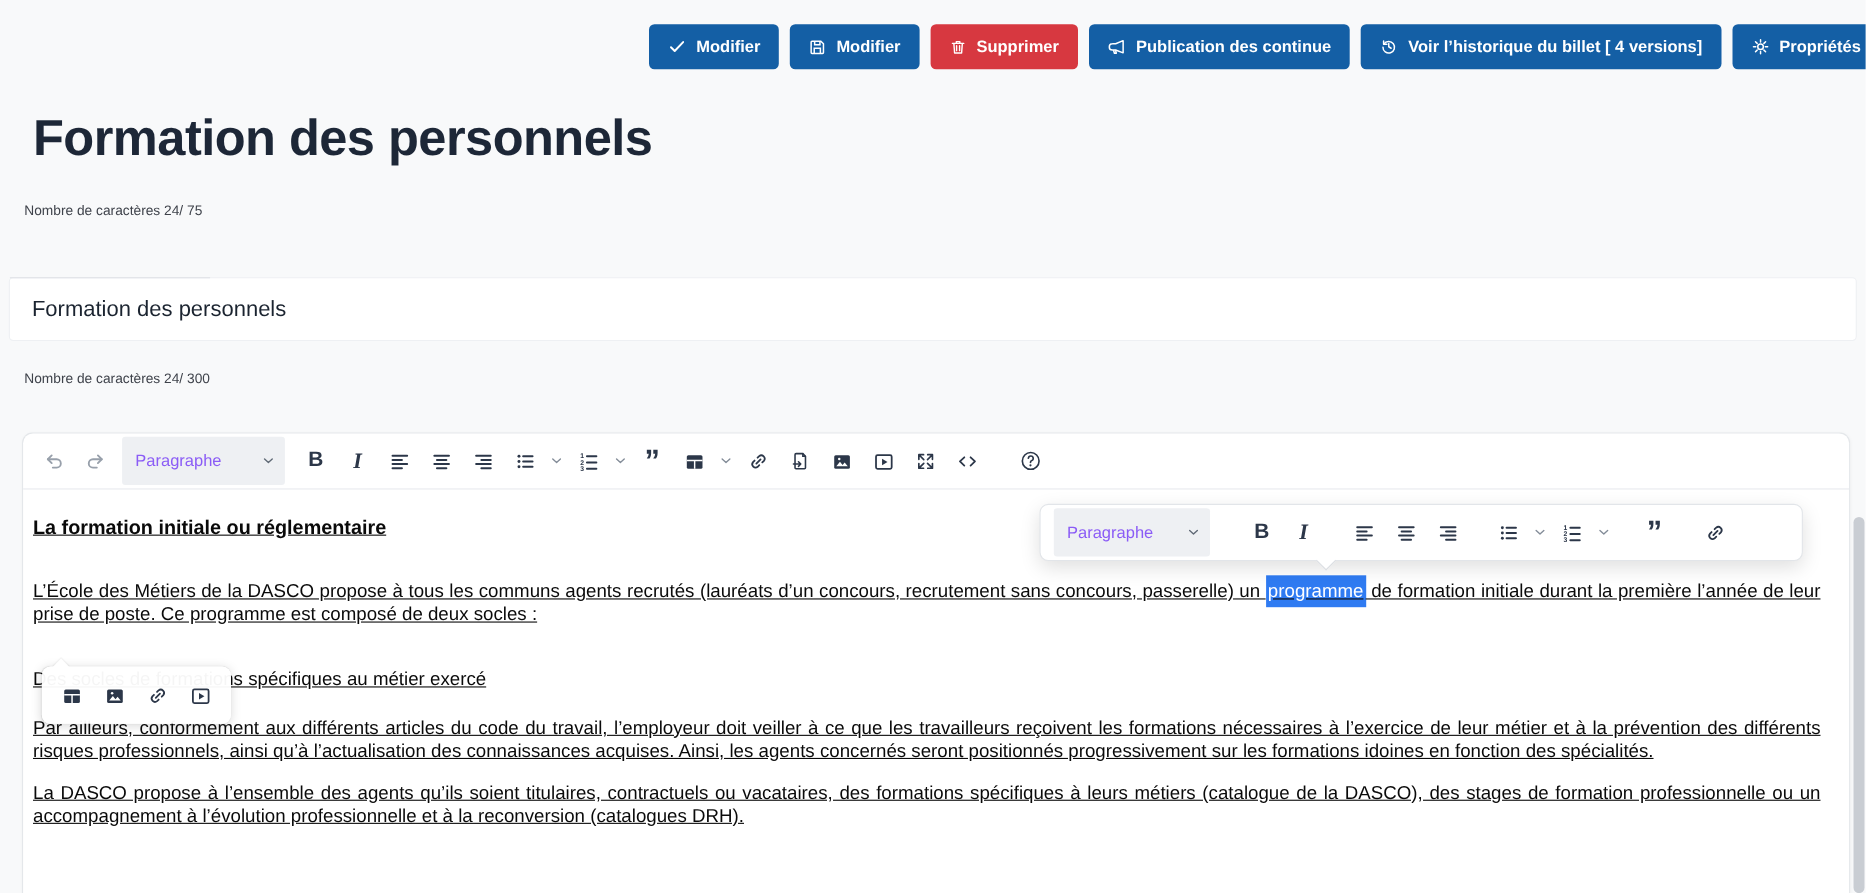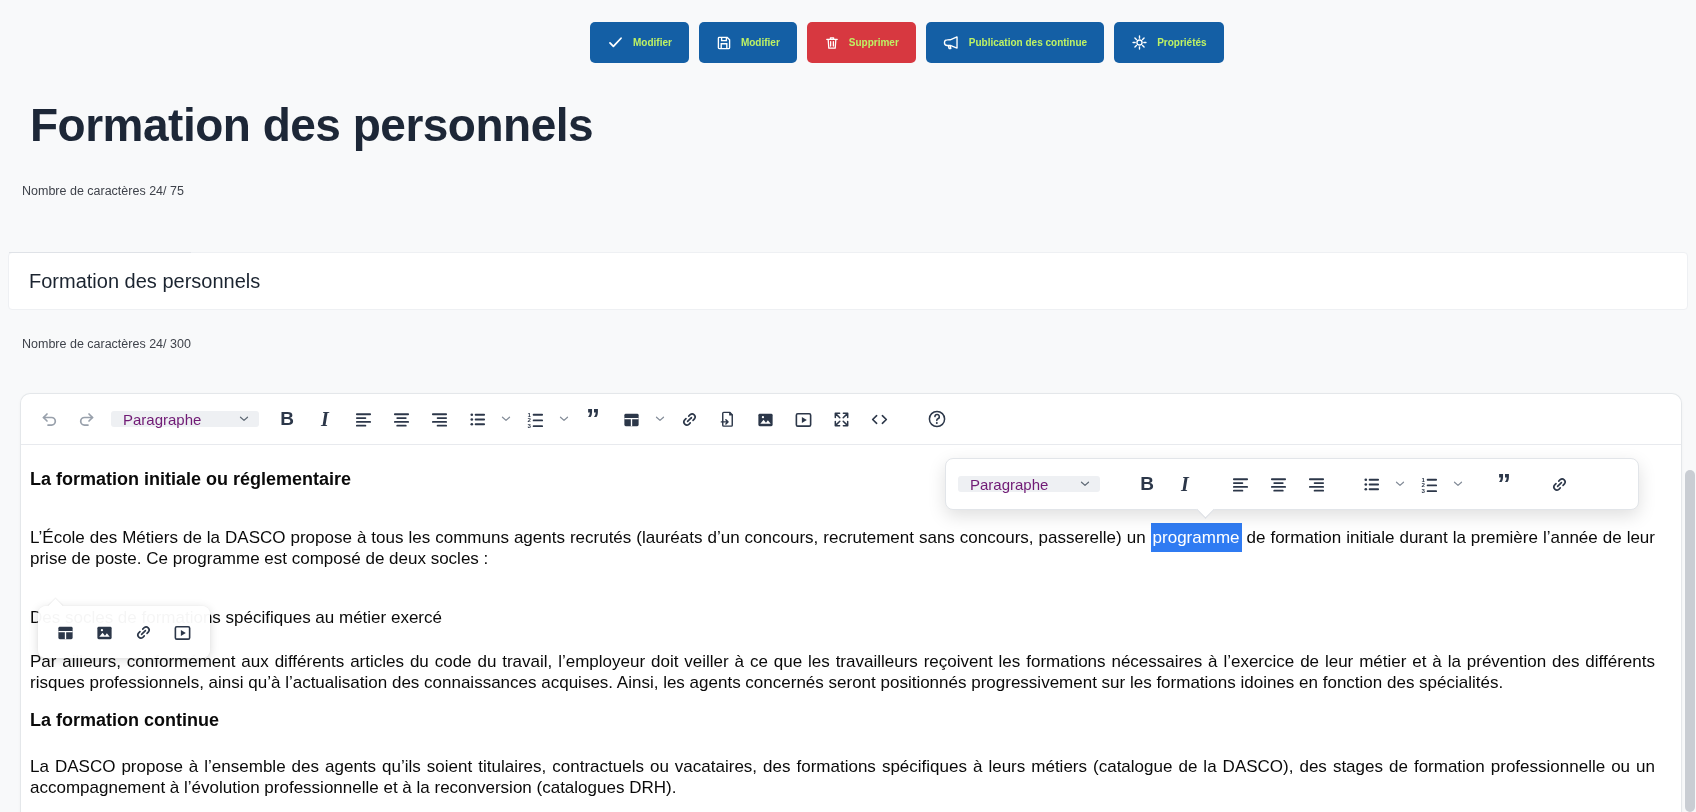--- a/index.html
+++ b/index.html
@@ -8,22 +8,22 @@
     position: relative;
     background: #f8f9fa;
     font-family: "Liberation Sans", sans-serif;
     overflow: hidden;
     color: #1d2737;
   }
   
   .btn-row { position: absolute; top: 22px; left: 590px; display: flex; gap: 10px; }
   .btn {
     height: 41px; padding: 0 17px; border: none; border-radius: 5px;
-    background: #145fa5; color: #bef264; font-family: "Liberation Sans", sans-serif;
-    font-size: 10px; font-weight: bold; display: flex; align-items: center; gap: 9px;
+    background: #145fa5; color: #ffffff; font-family: "Liberation Sans", sans-serif;
+    font-size: 15px; font-weight: bold; display: flex; align-items: center; gap: 9px;
     cursor: pointer; white-space: nowrap;
   }
   .btn.danger { background: #d73840; align-items: center; }
   .bicon { display: flex; align-items: center; color: #fff; }
   .bicon svg { display: block; }
   
   .page-title {
     position: absolute; left: 30px; top: 98px;
     font-size: 46px; font-weight: bold; letter-spacing: -0.5px; color: #1d2737;
   }
@@ -56,29 +56,29 @@
     color: #2c3749; border-radius: 4px; cursor: pointer; flex: none;
   }
   .tb-icon svg { display: block; }
   .tb-muted { color: #98a0ab; }
   .tb-chev { width: 18px; color: #838c98; }
   .tb-bold { font-weight: bold; font-size: 19px; }
   .tb-italic { font-family: "Liberation Serif", serif; font-style: italic; font-weight: bold; font-size: 20px; }
   .tb-quote { font-size: 28px; font-weight: bold; line-height: 44px; overflow: hidden; }
   .tb-gap { width: 18px; flex: none; }
   .tb-select {
-    width: 148px; height: 16px; background: #eef0f3; border-radius: 3px;
+    width: 148px; height: 44px; background: #eef0f3; border-radius: 3px;
     display: flex; align-items: center; padding: 0 8px 0 12px; margin: 0 8px 0 4px;
-    font-size: 15px; color: #701a75; cursor: pointer; flex: none;
+    font-size: 15px; color: #8b5cf6; cursor: pointer; flex: none;
   }
   .tb-select .tb-select-label { flex: 1; }
   .tb-select svg { color: #5f6975; }
   
   .content {
-    padding: 24px 26px 0 9px; font-size: 17px; line-height: 21px; color: #0a0a0a;
+    padding: 24px 26px 0 9px; font-size: 17px; line-height: 21px; color: #0a0a0a; text-decoration: underline;
   }
   .content h3 { font-size: 18px; line-height: 21px; font-weight: bold; margin: 0 0 37px; }
   .content h3.h-continue { margin: 0 0 25px; }
   .content p { margin: 0 0 17px; text-align: justify; }
   .content p.socles { margin: 0 0 23px; }
   .selection { background: #2f7bf2; color: #fff; padding: 5px 2px; }
   
   .balloon {
     position: absolute; left: 945px; top: 458px; width: 694px; height: 52px;
     background: #fff; border: 1px solid #e2e5e9; border-radius: 8px;
@@ -141,20 +141,30 @@
     <span>Supprimer</span>
   </button>
   <button class="btn">
     <span class="bicon">
         <svg viewBox="0 0 20 20" width="17" height="17">
           <path d="M16.5 3.5v13l-8-3H5a2.4 2.4 0 0 1 0-6.6l3.5-.1z" fill="none" stroke="currentColor" stroke-width="1.6" stroke-linejoin="round"></path>
           <path d="M6.2 13.6l1 3.4h2l-.8-3.4" fill="none" stroke="currentColor" stroke-width="1.6" stroke-linejoin="round"></path>
         </svg>
       </span>
     <span>Publication des continue</span>
+  </button>
+  <button class="btn">
+    <span class="bicon">
+        <svg viewBox="0 0 20 20" width="17" height="17">
+          <path d="M4.5 3.8v3.6H8" fill="none" stroke="currentColor" stroke-width="1.6" stroke-linecap="round" stroke-linejoin="round"></path>
+          <path d="M4.8 7.2A6.2 6.2 0 1 1 3.8 10.4" fill="none" stroke="currentColor" stroke-width="1.6" stroke-linecap="round"></path>
+          <path d="M10 6.6V10l2.5 1.6" fill="none" stroke="currentColor" stroke-width="1.6" stroke-linecap="round"></path>
+        </svg>
+      </span>
+    <span>Voir l’historique du billet [ 4 versions]</span>
   </button>
   <button class="btn">
     <span class="bicon">
         <svg viewBox="0 0 20 20" width="17" height="17">
           <circle cx="10" cy="10" r="3" fill="none" stroke="currentColor" stroke-width="1.6"></circle>
           <path d="M10 2.4v2.5M10 15.1v2.5M2.4 10h2.5M15.1 10h2.5M4.6 4.6l1.8 1.8M13.6 13.6l1.8 1.8M15.4 4.6l-1.8 1.8M6.4 13.6l-1.8 1.8" stroke="currentColor" stroke-width="1.6" stroke-linecap="round"></path>
         </svg>
       </span>
     <span>Propriétés</span>
   </button>
@@ -290,21 +300,20 @@
           <path d="M7.9 7.6a2.2 2.2 0 1 1 2.6 2.3c-.5.4-.7.8-.7 1.5" fill="none" stroke="currentColor" stroke-width="1.5" stroke-linecap="round"></path>
           <circle cx="9.8" cy="14" r="1" fill="currentColor"></circle>
         </svg>
       </span>
     </div>
   <div class="content">
     <h3>La formation initiale ou réglementaire</h3>
     <p><span>L’École des Métiers de la DASCO propose à tous les communs agents recrutés (lauréats d’un concours, recrutement sans concours, passerelle) un </span><span class="selection">programme</span><span> de formation initiale durant la première l’année de leur prise de poste. Ce programme est composé de deux socles :</span></p>
     <p class="socles"><br><span>Des socles de formations spécifiques au métier exercé</span></p>
     <p>Par ailleurs, conformément aux différents articles du code du travail, l’employeur doit veiller à ce que les travailleurs reçoivent les formations nécessaires à l’exercice de leur métier et à la prévention des différents risques professionnels, ainsi qu’à l’actualisation des connaissances acquises. Ainsi, les agents concernés seront positionnés progressivement sur les formations idoines en fonction des spécialités.</p>
-    <h3 class="h-continue">La formation continue</h3>
     <p>La DASCO propose à l’ensemble des agents qu’ils soient titulaires, contractuels ou vacataires, des formations spécifiques à leurs métiers (catalogue de la DASCO), des stages de formation professionnelle ou un accompagnement à l’évolution professionnelle et à la reconversion (catalogues DRH).</p>
   </div>
 </div>
 
 <div class="balloon">
   <div style="display:flex;align-items:center;gap:2px;width:100%">
       <div class="tb-select">
         <span class="tb-select-label">Paragraphe</span>
         <span style="display: flex;">
           <svg viewBox="0 0 20 20" width="14" height="14">

